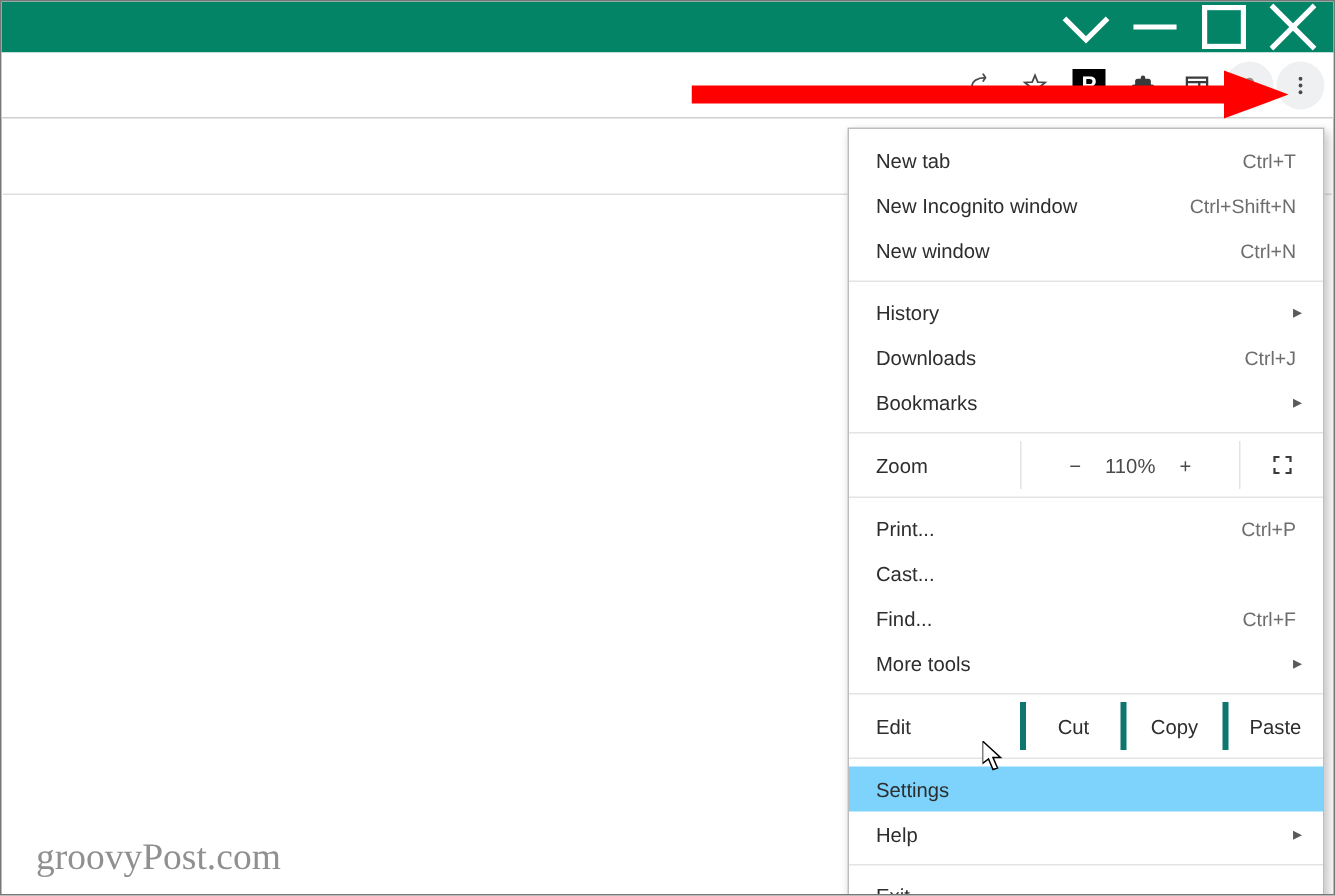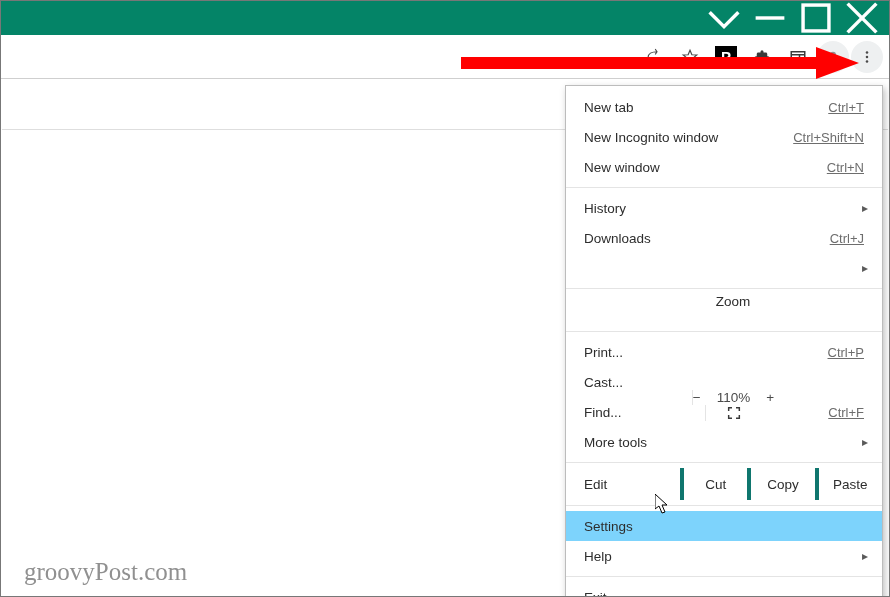--- a/index.html
+++ b/index.html
@@ -48,29 +48,29 @@
     position: absolute; top: 84px; right: 6px; width: 318px; background: #fff;
     border: 1px solid #bcbcbc; box-shadow: 2px 3px 7px rgba(0,0,0,.25);
     font-size: 13.5px; color: #2d2d2d; padding: 6px 0;
   }
   .menu-item {
     height: 30px; display: flex; align-items: center; padding: 0 18px;
     justify-content: space-between; position: relative; gap: 44px;
   }
   .menu-item:hover, .menu-item.hovered { background: #7dd3fc; }
   .menu-item .label { flex: 1; }
-  .menu-item .shortcut { color: #6d6d6d; font-size: 13px; text-decoration: underline; }
+  .menu-item .shortcut { color: #6d6d6d; font-size: 13px; }
   .menu-item .chevron {
     color: #5a5a5a; font-size: 12px; position: absolute; right: 14px;
   }
   .menu-sep { height: 1px; background: #e4e4e4; margin: 5px 0; }
 
   
   .zoom-row {
-    height: 32px; display: flex; align-items: center; padding: 0 0 0 18px; flex-direction: column;
+    height: 32px; display: flex; align-items: center; padding: 0 0 0 18px;
   }
   .zoom-row .zlabel { flex: 0 0 96px; }
   .zoom-ctrl {
     flex: 1; display: flex; align-items: center; justify-content: center; gap: 16px;
     border-left: 1px solid #e4e4e4; height: 100%;
   }
   .zoom-ctrl span { color: #4a4a4a; }
   .zoom-full {
     width: 56px; border-left: 1px solid #e4e4e4; height: 100%;
     display: flex; align-items: center; justify-content: center;
@@ -195,20 +195,21 @@
 
   <div class="menu-item">
     <span class="label">History</span>
     <span class="chevron">▸</span>
   </div>
   <div class="menu-item">
     <span class="label">Downloads</span>
     <span class="shortcut">Ctrl+J</span>
   </div>
   <div class="menu-item">
+    <span class="label">Bookmarks</span>
     <span class="chevron">▸</span>
   </div>
 
   <div class="menu-sep"></div>
 
   <div class="zoom-row">
     <span class="zlabel">Zoom</span>
     <div class="zoom-ctrl">
       <span>−</span>
       <span>110%</span>

